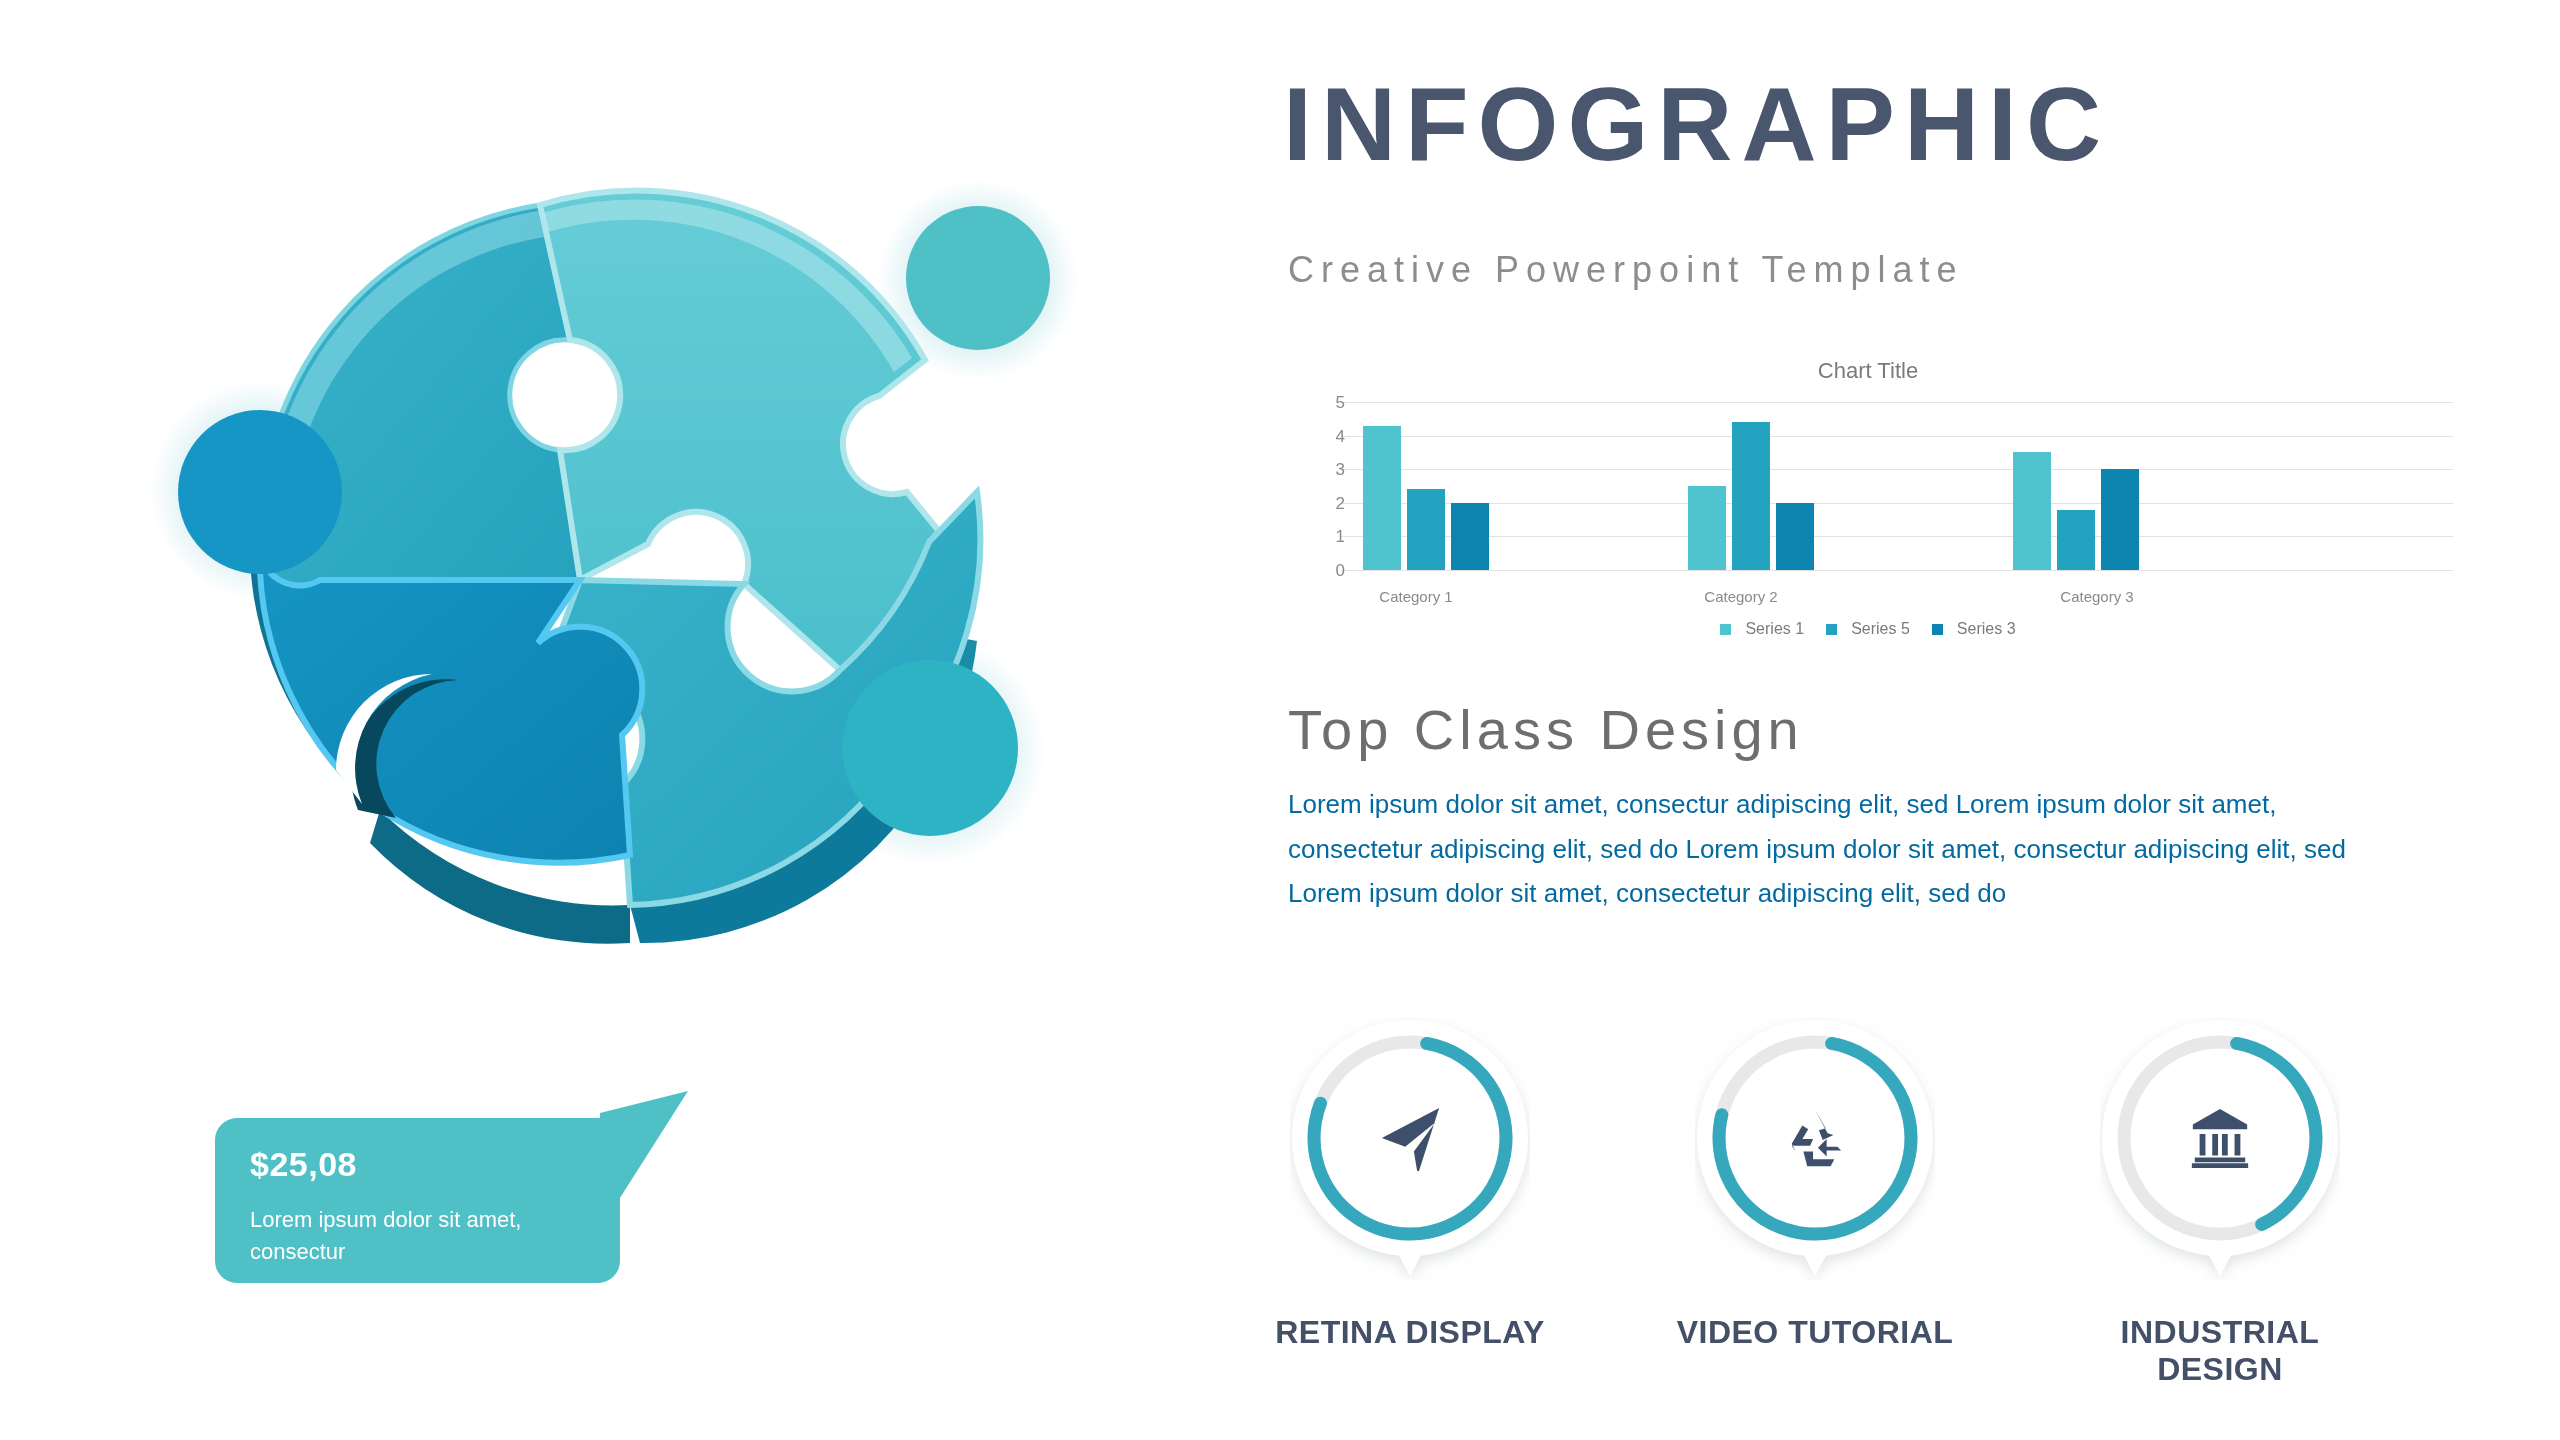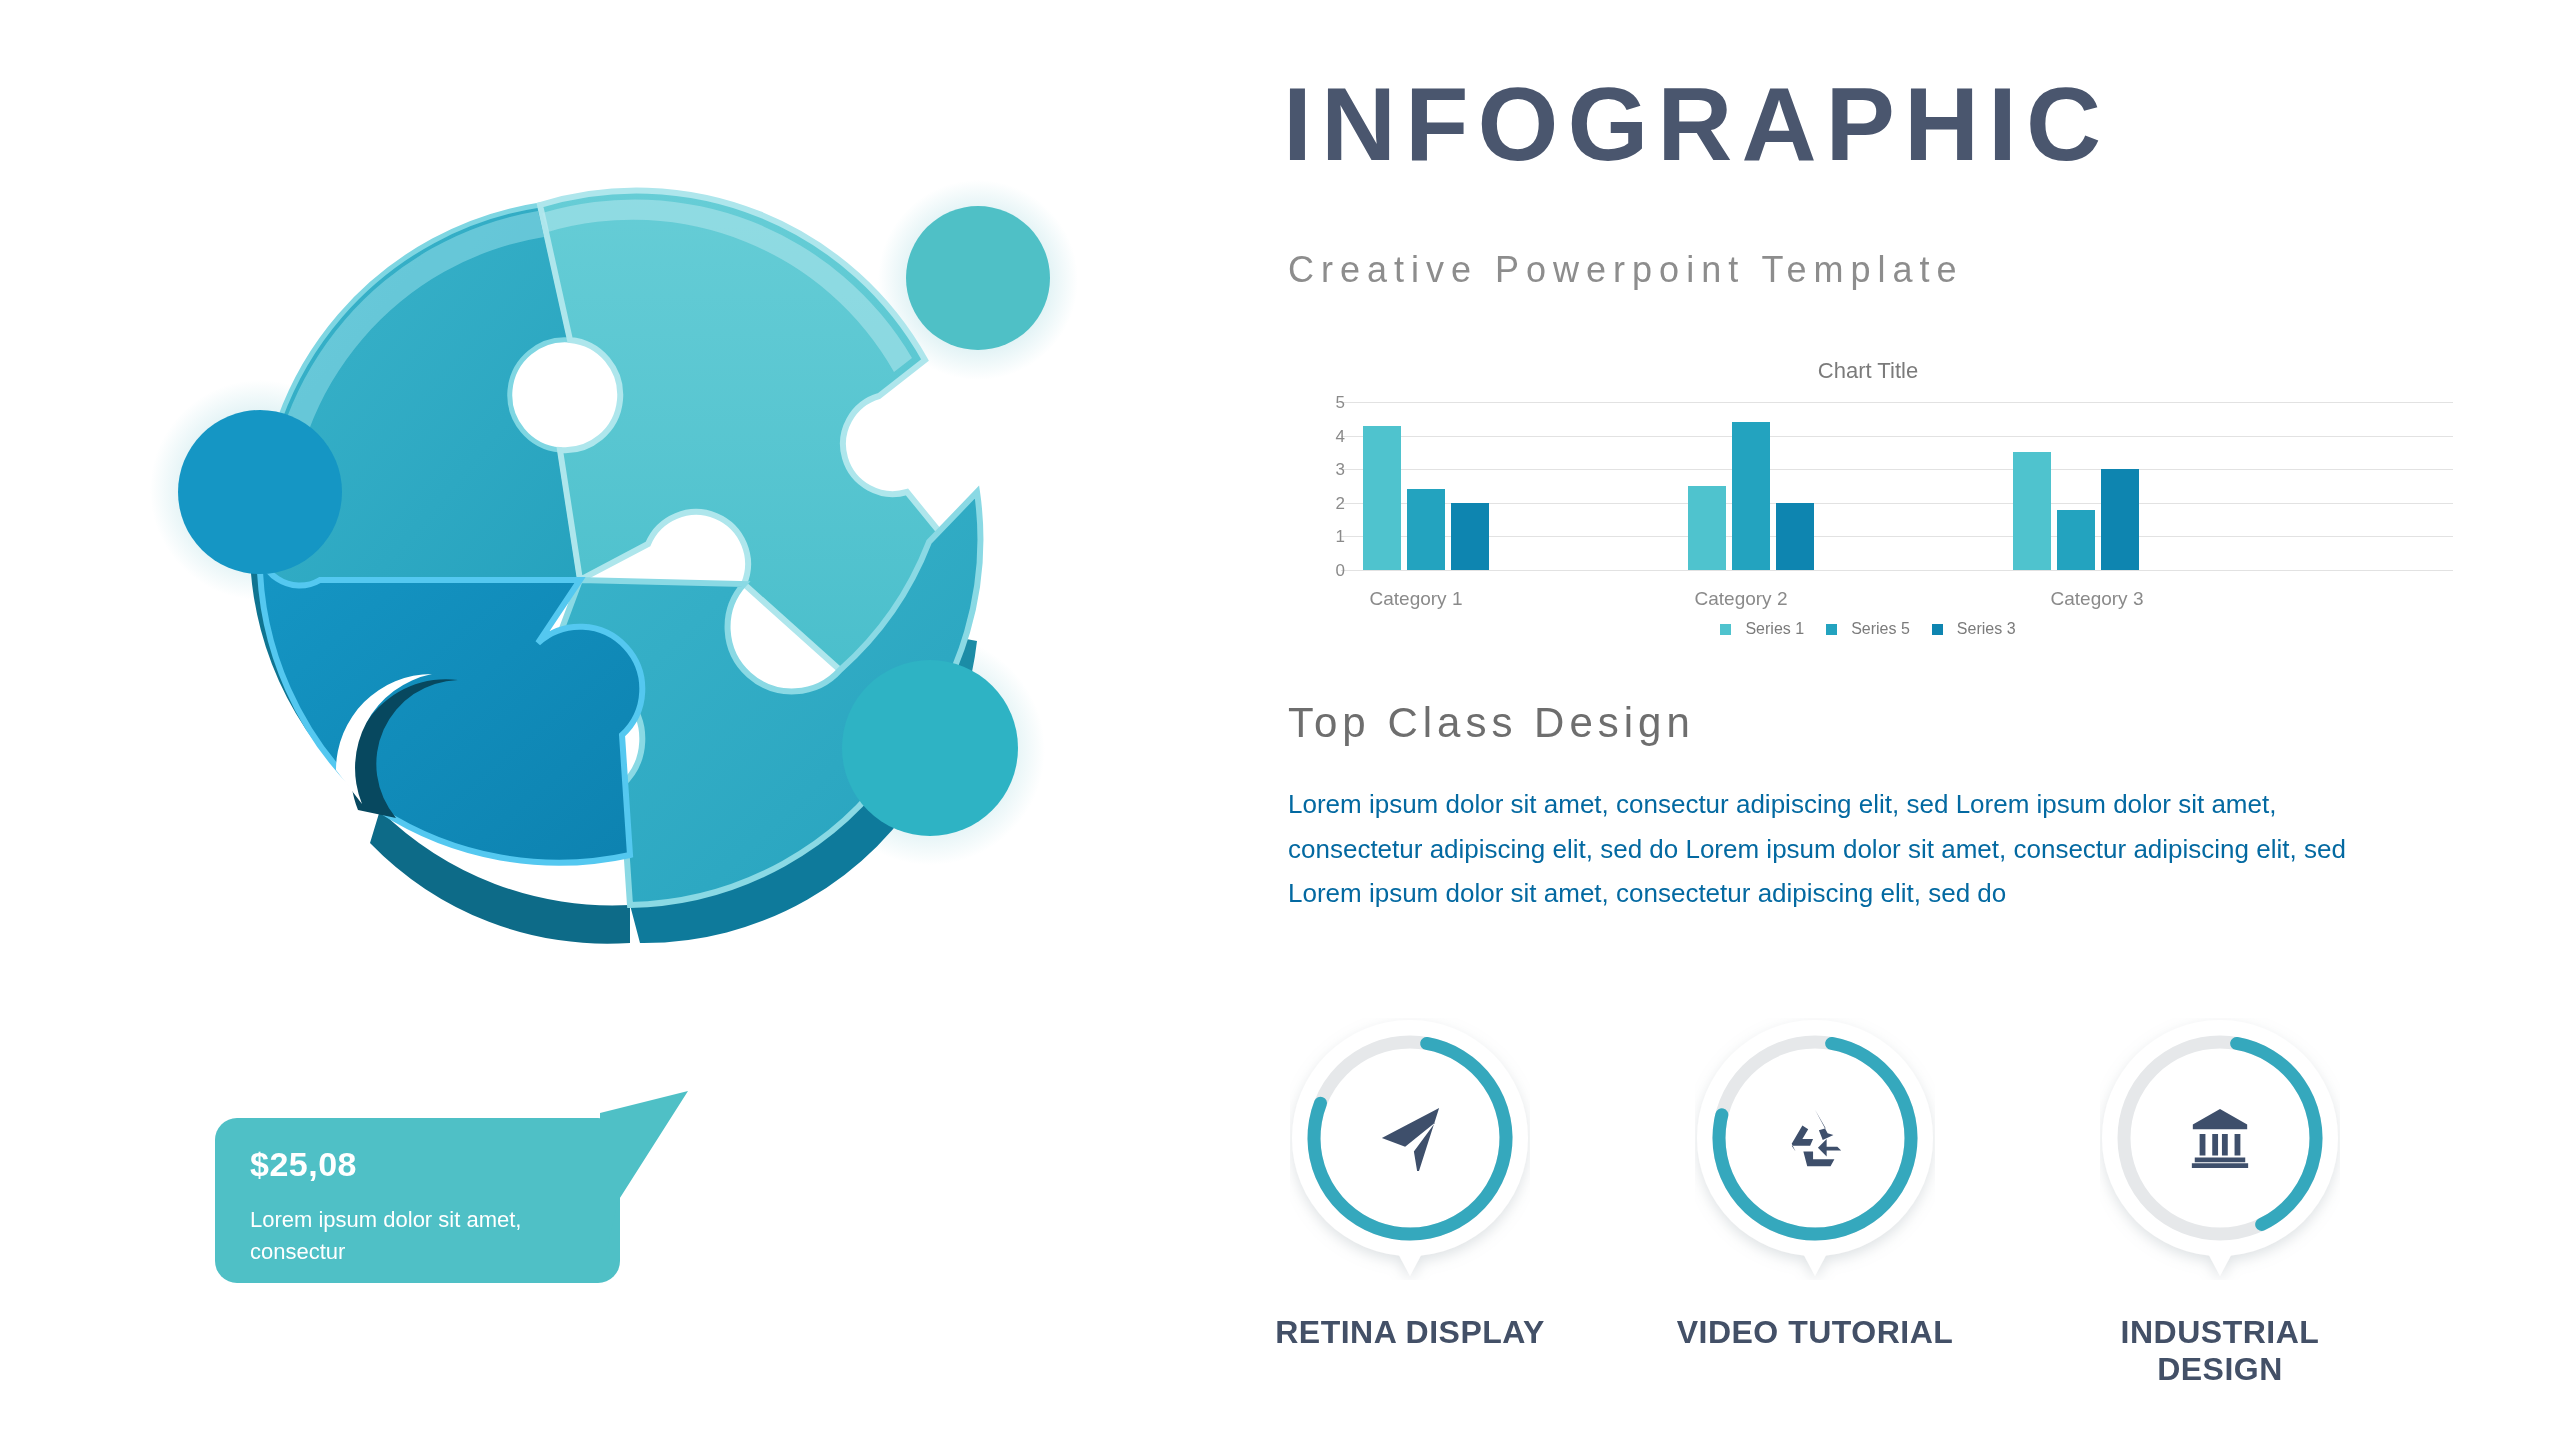--- a/index.html
+++ b/index.html
@@ -31,28 +31,28 @@
                color:#7b7b7b;font-size:22px;font-weight:400;}
   .plot{position:absolute;left:40px;top:44px;right:0;height:168px;}
   .gridline{position:absolute;left:18px;right:0;height:1px;background:#e2e2e2;}
   .ytick{position:absolute;left:0;width:22px;text-align:right;color:#8a8a8a;
          font-size:17px;line-height:1;transform:translateY(-8px);}
   .bars{position:absolute;left:18px;right:0;bottom:0;height:168px;display:flex;
         align-items:flex-end;}
   .grp{flex:0 0 auto;display:flex;align-items:flex-end;gap:6px;height:100%;}
   .bar{width:38px;}
   .catrow{position:absolute;left:58px;right:0;top:230px;height:24px;}
-  .cat{position:absolute;color:#8a8a8a;font-size:19px;text-align:center;width:160px;}
+  .cat{position:absolute;color:#8a8a8a;font-size:15px;text-align:center;width:160px;}
   .legend{position:absolute;left:0;top:262px;width:1170px;display:flex;
           justify-content:center;gap:22px;align-items:center;}
   .lg{display:flex;align-items:center;gap:14px;color:#7b7b7b;font-size:16px;}
   .lg i{width:11px;height:11px;display:block;}
 
   
-  .sec-title{position:absolute;left:1288px;top:702px;color:#6e6e6e;font-size:42px;
+  .sec-title{position:absolute;left:1288px;top:702px;color:#6e6e6e;font-size:56px;
              font-weight:300;letter-spacing:5px;line-height:1;}
   .sec-body{position:absolute;left:1288px;top:782px;width:1110px;color:#0369a1;
             font-size:26px;font-weight:300;line-height:1.72;}
 
   
   .badges{position:absolute;left:1250px;top:1018px;width:1230px;height:350px;}
   .badge{position:absolute;top:0;width:300px;text-align:center;}
   .badge:nth-child(1){left:10px;}
   .badge:nth-child(2){left:415px;}
   .badge:nth-child(3){left:820px;}

